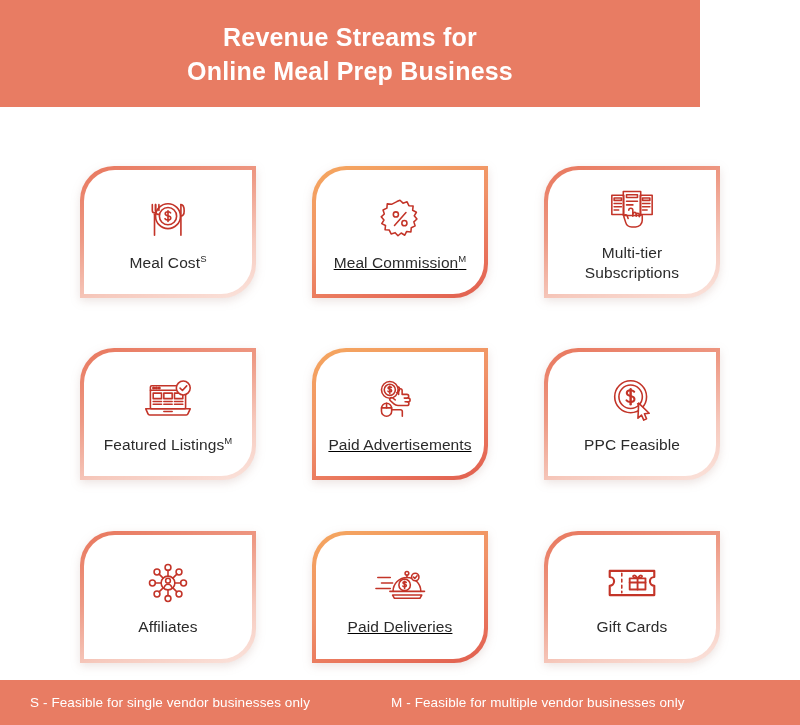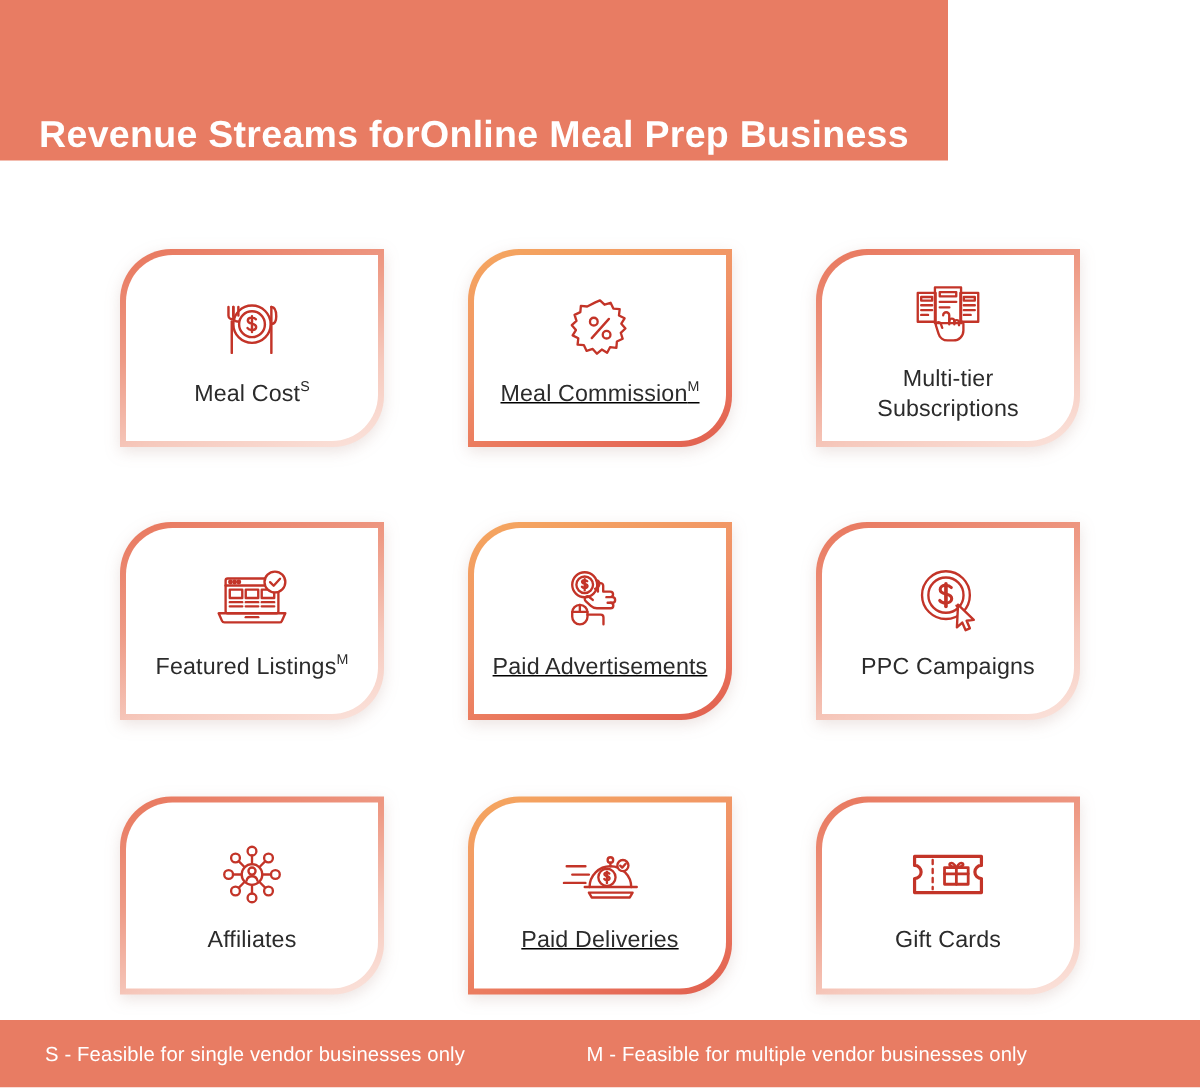--- a/index.html
+++ b/index.html
@@ -11,26 +11,26 @@
   }
 
   body {
     font-family: "Liberation Sans", sans-serif;
     background: #ffffff;
     position: relative;
   }
 
   
   .header {
-    width: 632px;
+    width: 700px;
     height: 107px;
     background: #E87C63;
     display: flex;
-    flex-direction: row;
-    align-items: flex-end;
+    flex-direction: column;
+    align-items: center;
     justify-content: center;
   }
   .header-line {
     color: #ffffff;
     font-size: 25px;
     font-weight: bold;
     line-height: 34px;
     letter-spacing: 0.2px;
     text-align: center;
   }
@@ -269,21 +269,21 @@
           <svg viewBox="0 0 48 48" width="45" height="45">
             <circle cx="22" cy="20" r="17"></circle>
             <circle cx="22" cy="20" r="12.5"></circle>
             <path d="M22 12v16" stroke-width="2.6"></path>
             <path d="M25.8 14.6c-1-1.1-2.4-1.6-4-1.6-2.3 0-3.9 1.2-3.9 3s1.4 2.6 4 3.2c2.7.6 4.2 1.5 4.2 3.3 0 1.9-1.7 3.1-4.2 3.1-1.8 0-3.4-.6-4.3-1.8" stroke-width="2.2"></path>
             <path d="M29.5 27.5l1.8 1.8"></path>
             <path d="M30.6 26.8l11.2 10.8-5.1.6 2.3 5.4-3 1.3-2.4-5.4-3.8 3.4z" fill="#ffffff"></path>
           </svg>
         </div>
         <div class="card-label">
-          <span>PPC Campaigns</span><sup></sup>
+          <span>PPC Feasible</span><sup></sup>
         </div>
       </div>
     </div>
   </div>
 
   <div class="card-wrap">
     <div class="card">
       <div class="card-inner">
         <div class="card-icon">
           <svg viewBox="0 0 48 48" width="44" height="44">

